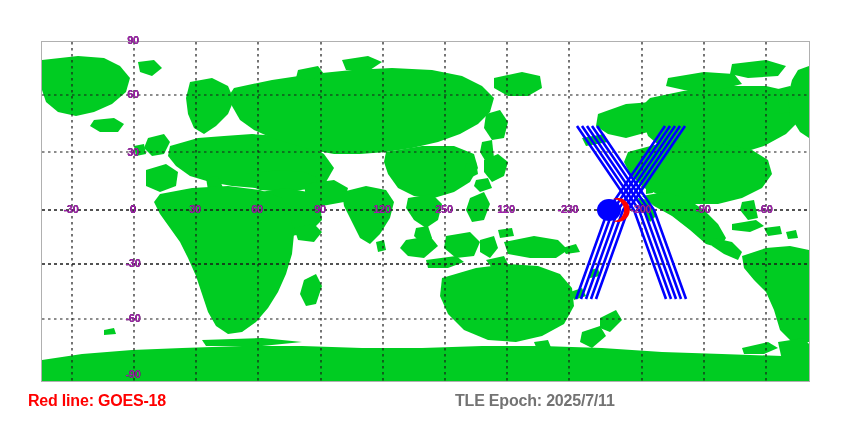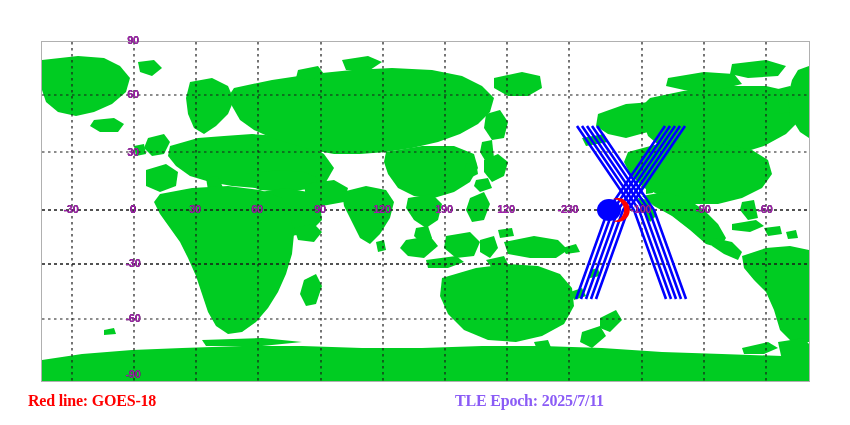--- a/index.html
+++ b/index.html
@@ -23,21 +23,21 @@
     font-family:"Liberation Sans",sans-serif;white-space:nowrap;
     letter-spacing:-0.3px;
     transform:translate(-50%,-50%);
     text-shadow:0 0 0 #1a1a1a;
   }
 
   
   #footer{position:absolute;left:0;top:392px;width:850px;height:33px;}
   .foot{
     position:absolute;top:0;font-weight:bold;font-size:16px;
-    font-family:Liberation Serif, serif;white-space:nowrap;
+    font-family:Liberation Sans, sans-serif;white-space:nowrap;
     letter-spacing:-0.2px;
   }
   #foot-red{left:28px;}
   #foot-blue{left:248px;}
   #foot-epoch{left:455px;}
 </style>
 </head>
 <body>
 
 <div id="root">
@@ -221,36 +221,36 @@
     </div>
   </div>
 
   <div>
     <span class="tick" style="left:71px;top:209px;">-30</span>
     <span class="tick" style="left:133px;top:209px;">0</span>
     <span class="tick" style="left:195px;top:209px;">30</span>
     <span class="tick" style="left:257px;top:209px;">60</span>
     <span class="tick" style="left:320px;top:209px;">90</span>
     <span class="tick" style="left:382px;top:209px;">120</span>
-    <span class="tick" style="left:444px;top:209px;">190</span>
+    <span class="tick" style="left:444px;top:209px;">250</span>
     <span class="tick" style="left:506px;top:209px;">120</span>
     <span class="tick" style="left:568px;top:209px;">-230</span>
-    <span class="tick" style="left:641px;top:209px;">-100</span>
+    <span class="tick" style="left:641px;top:209px;">-200</span>
     <span class="tick" style="left:703px;top:209px;">-90</span>
     <span class="tick" style="left:765px;top:209px;">-60</span>
   </div>
 
   <div>
     <span class="tick" style="left:133px;top:40px;">90</span>
     <span class="tick" style="left:133px;top:94px;">60</span>
     <span class="tick" style="left:133px;top:152px;">30</span>
     <span class="tick" style="left:133px;top:209px;">0</span>
     <span class="tick" style="left:133px;top:263px;">-30</span>
     <span class="tick" style="left:133px;top:318px;">-60</span>
     <span class="tick" style="left:133px;top:374px;">-90</span>
   </div>
 
   <div id="footer">
     <span class="foot" id="foot-red" style="color:#ff0000;">Red line: GOES-18</span>
-    <span class="foot" id="foot-epoch" style="color:#8b5cf6;">TLE Epoch: 2025/7/11</span>
+    <span class="foot" id="foot-epoch" style="color:#737373;">TLE Epoch: 2025/7/11</span>
   </div>
 
 </div>
 
 </body></html>

